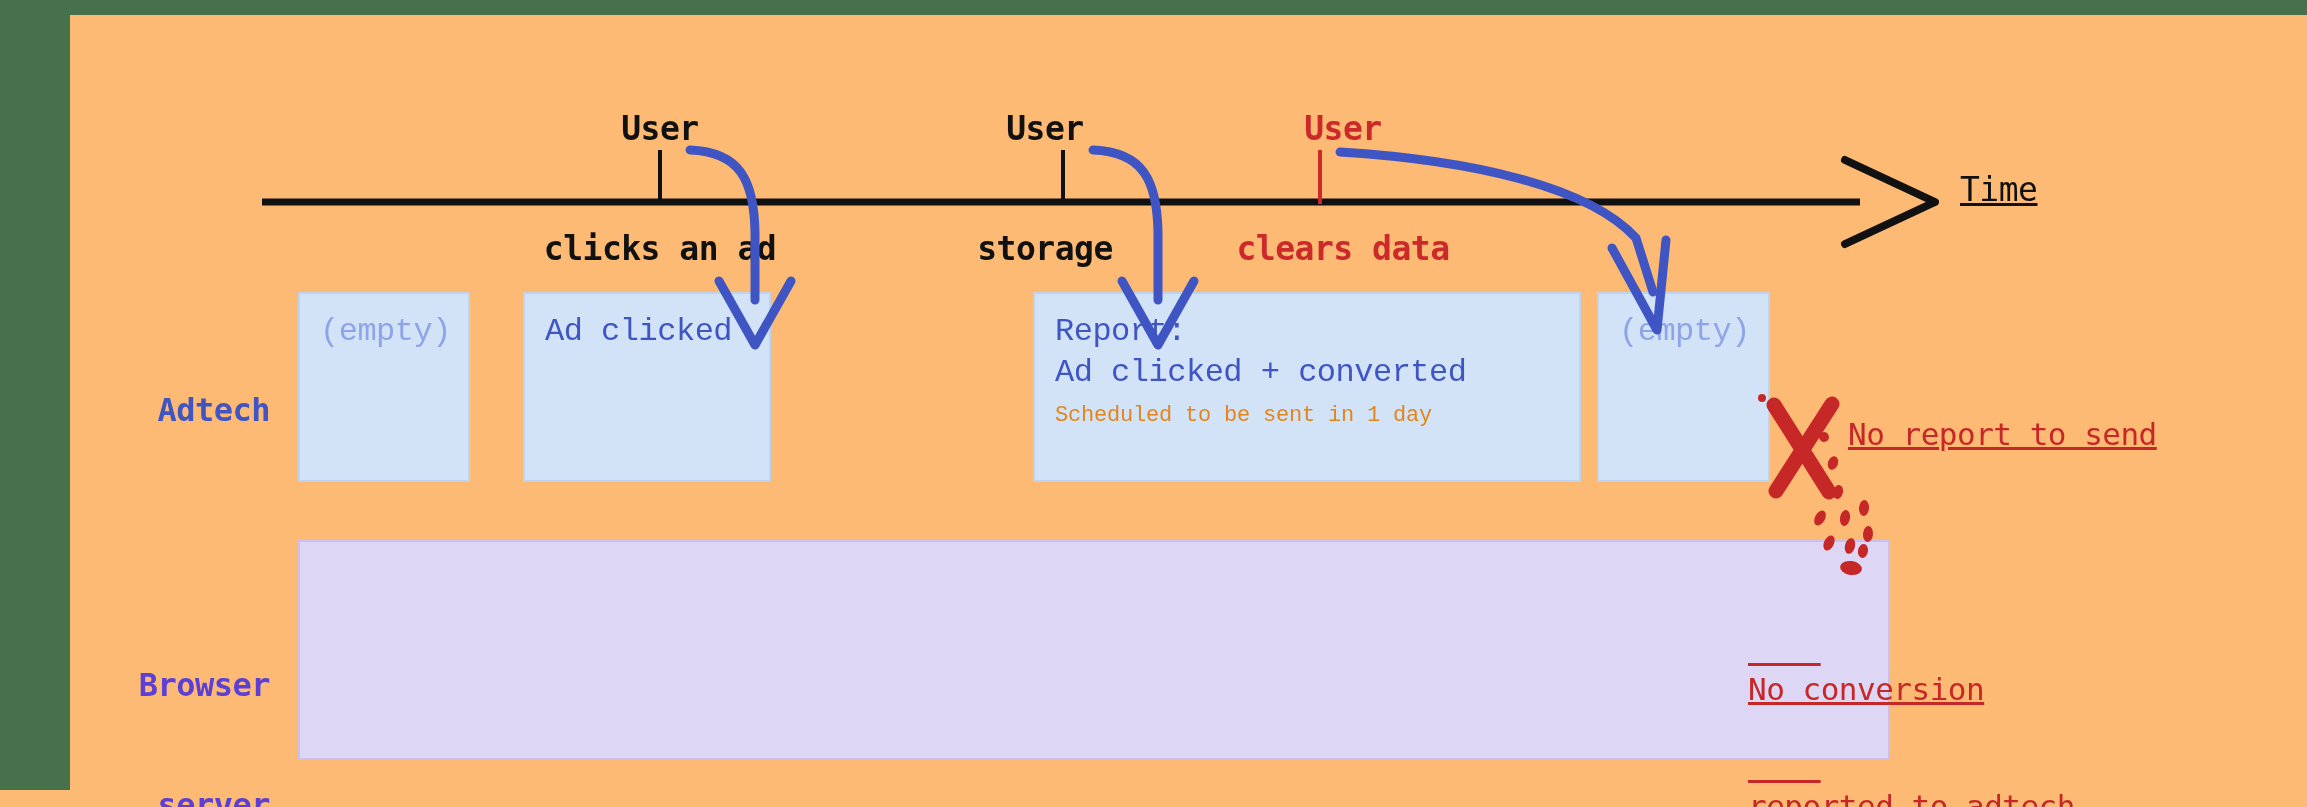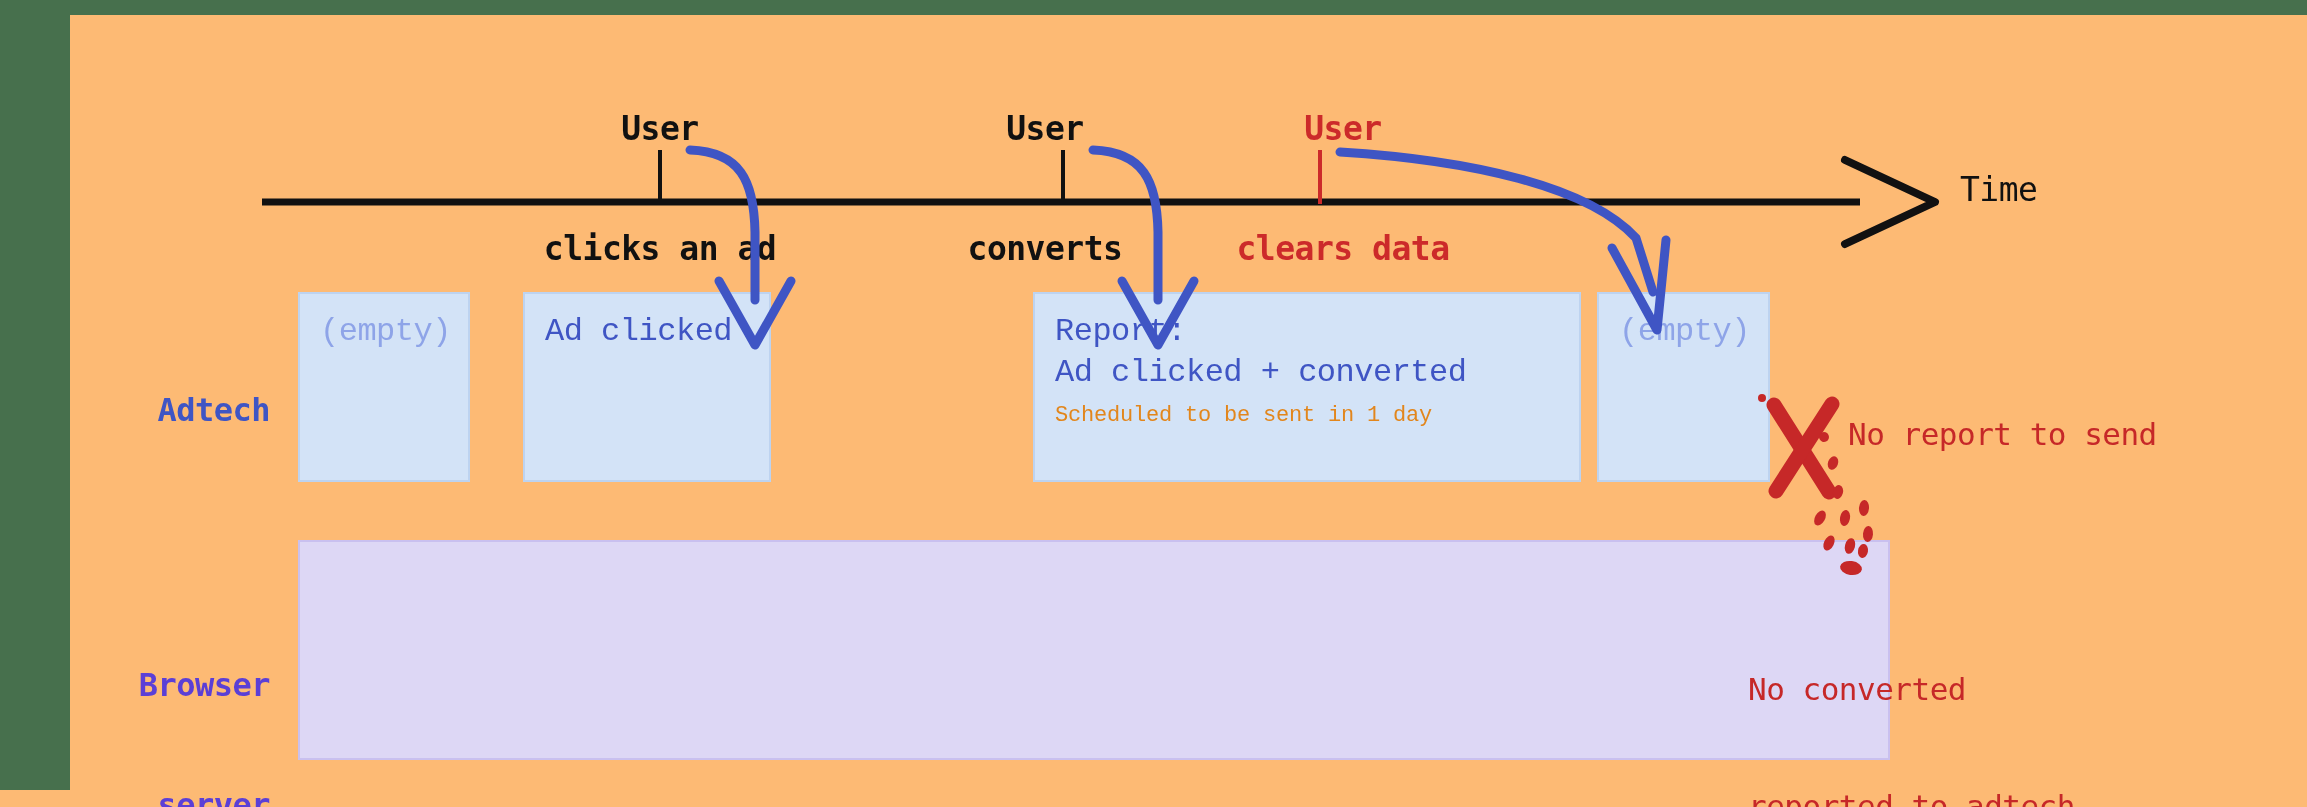--- a/index.html
+++ b/index.html
@@ -66,20 +66,21 @@
   }
   .tl-label.black { color: var(--ink); }
   .tl-label.red   { color: var(--red); }
 
   .time-label {
     position: absolute;
     left: 1960px; top: 170px;
     font-size: 33px;
     color: var(--ink);
     letter-spacing: -0.5px;
+    text-decoration: underline;
   }
 
   
   .row-label {
     position: absolute;
     font-weight: bold;
     font-size: 32px;
     line-height: 1.25;
     text-align: right;
     white-space: pre;
@@ -122,40 +123,41 @@
   }
 
   
   .anno {
     position: absolute;
     color: var(--red-dark);
     font-size: 31px;
     line-height: 1.26;
     white-space: pre;
     letter-spacing: -0.5px;
+    text-decoration: underline;
   }
   .anno.no-report     { left: 1848px; top: 415px; }
   .anno.no-conversion { left: 1748px; top: 592px; }
 </style>
 </head>
 <body>
 
 <div id="canvas">
 
   <div class="frame-top"></div>
   <div class="frame-left"></div>
 
   <div class="tl-label black" style="left:480px; top:28px; width:360px;">
     <div>User</div>
     <div>clicks an ad</div>
   </div>
 
   <div class="tl-label black" style="left:900px; top:28px; width:290px;">
     <div>User</div>
-    <div>converts</div>
+    <div>storage</div>
   </div>
 
   <div class="tl-label red" style="left:1188px; top:28px; width:310px;">
     <div>User</div>
     <div>clears data</div>
   </div>
 
   <div class="time-label">Time</div>
 
   <div class="row-label browser">
@@ -183,21 +185,21 @@
 
   <div class="sbox" style="left:1597px; top:292px; width:173px; height:190px;">
     <div class="line muted">(empty)</div>
   </div>
 
   <div class="server-box"></div>
 
   <div class="anno no-report">No report to send</div>
 
   <div class="anno no-conversion">
-    <div>No converted</div>
+    <div>No conversion</div>
     <div>reported to adtech</div>
   </div>
 
   <svg id="overlay" viewBox="0 0 2307 807">
     <defs>
       <marker id="axis-head" viewBox="0 0 14 12" refX="1" refY="6" markerWidth="14" markerHeight="12" orient="auto">
         <path d="M0,0 L14,6 L0,12" fill="none" stroke="#111111" stroke-width="1.6" stroke-linecap="round" stroke-linejoin="round"></path>
       </marker>
     </defs>
 

